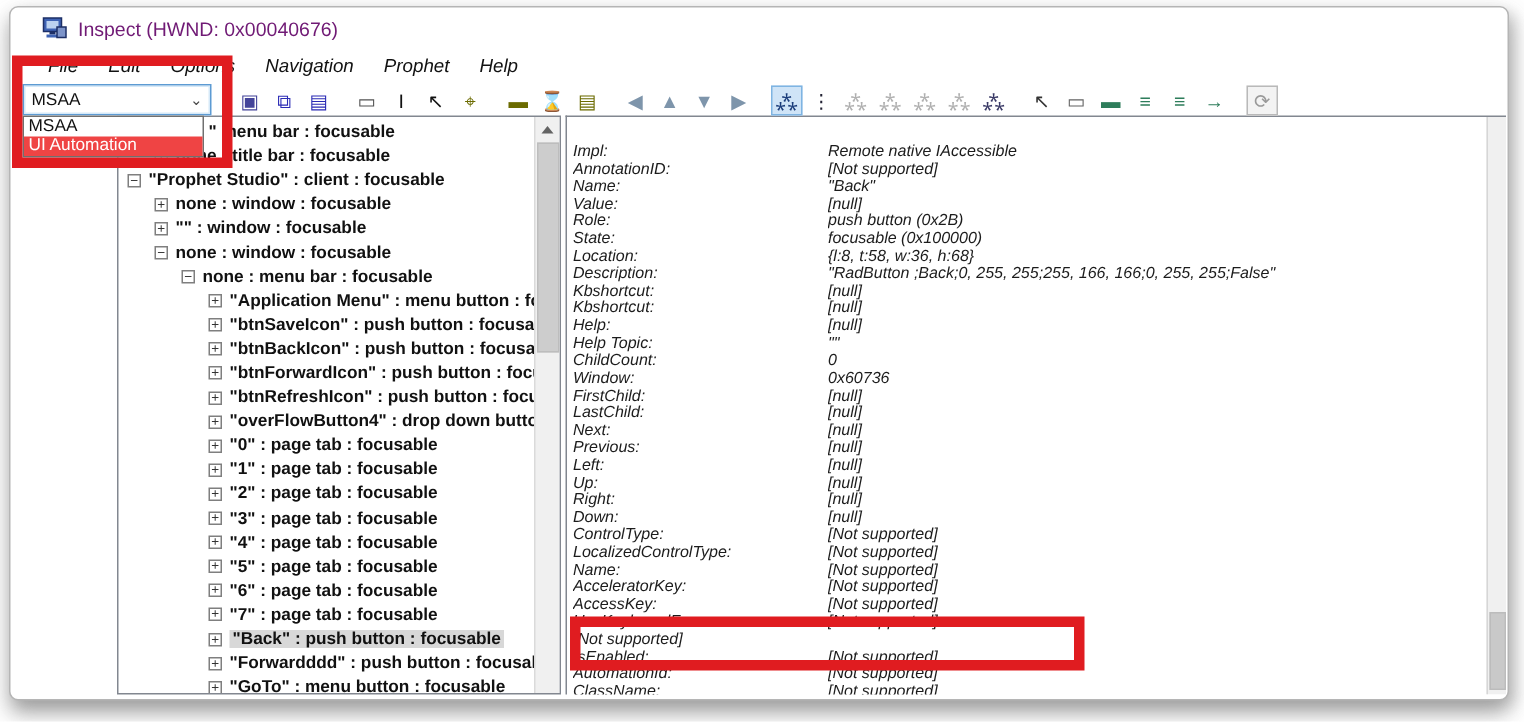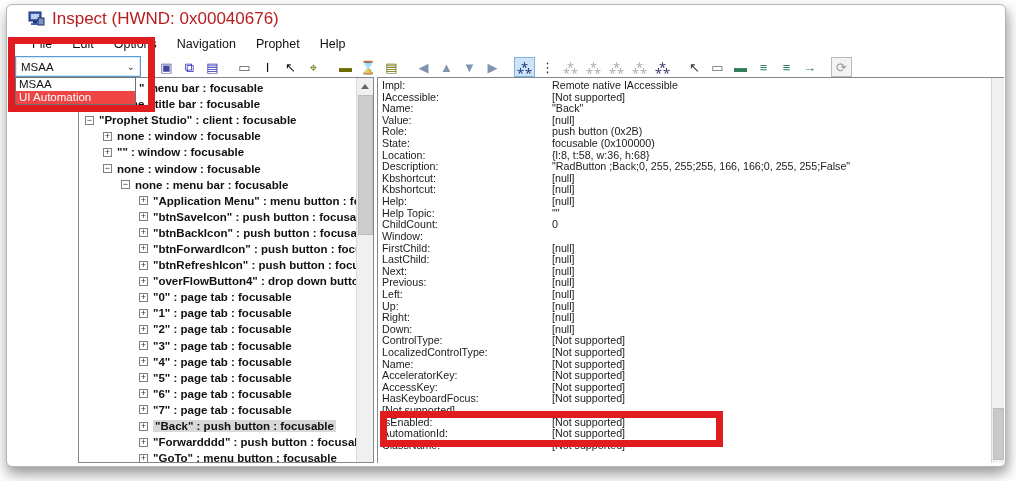--- a/index.html
+++ b/index.html
@@ -6,24 +6,24 @@
   html,body { width:1016px; height:481px; background:#fff; overflow:hidden;
     font-family:"Liberation Sans", sans-serif; position:relative; }
 
   .win { position:absolute; left:6px; top:4px; width:1000px; height:463px;
     background:#fff; border:1px solid #b5b5b5; border-radius:6px;
     box-shadow:0 8px 14px rgba(110,110,110,.55), 4px 4px 10px rgba(140,140,140,.35); }
 
   
   .titlebar { position:absolute; left:28px; top:9px; height:20px; display:flex;
     align-items:center; gap:7px; z-index:5; }
-  .title-text { font-size:17px; color:#b91c1c; }
-
-  
-  .menubar { position:absolute; left:22px; top:35px; height:18px; display:flex; z-index:5; }
+  .title-text { font-size:13px; color:#701a75; }
+
+  
+  .menubar { position:absolute; left:22px; top:35px; height:18px; display:flex; z-index:5;font-style:italic; }
   .mitem { font-size:12.5px; color:#111; padding:0 10px; line-height:18px; }
 
   
   .combo { position:absolute; left:15px; top:56px; width:126px; height:21px; background:#fff;
     border:1px solid #5d9bd3; box-shadow:inset 0 0 0 1px #d6e9f8; display:flex;
     align-items:center; justify-content:space-between; padding:0 5px; z-index:30; }
   .combo .val { font-size:11.5px; color:#111; }
   .combo .chev { font-size:10px; color:#444; }
   .droplist { position:absolute; left:15px; top:77px; width:121px; background:#fff;
     border:1px solid #707070; z-index:40; }
@@ -56,21 +56,21 @@
   .sb-up { height:16px; display:flex; align-items:center; justify-content:center; }
   .sb-up::before { content:""; border-left:4px solid transparent; border-right:4px solid transparent;
     border-bottom:5px solid #636363; }
   .sb-thumb { position:absolute; left:1px; top:17px; width:15px; height:140px;
     background:#cdcdcd; border:1px solid #bdbdbd; }
 
   
   .propbox { position:absolute; left:377px; top:77px; width:627px; height:386px;
     border-top:1px solid #828790; border-left:1px solid #828790; background:#fff;
     overflow:hidden; z-index:2; }
-  .proprows { position:absolute; left:4px; top:2px; right:14px; overflow:hidden; }
+  .proprows { position:absolute; left:4px; top:18px; right:14px; overflow:hidden;font-style:italic; }
   .prow { display:flex; height:11.62px; line-height:11.62px; white-space:nowrap; overflow:hidden; }
   .pname { flex:0 0 170px; font-size:10.7px; color:#1c1c1c; overflow:hidden; }
   .pval { flex:1; font-size:10.7px; color:#1c1c1c; overflow:hidden; }
   .rsbar { position:absolute; right:0; top:0; width:13px; height:100%; background:#f0f0f0;
     border-left:1px solid #d6d6d6; }
   .rsb-thumb { position:absolute; left:1px; top:330px; width:11px; height:52px;
     background:#c9c9c9; border:1px solid #bcbcbc; }
 
   
   .anno { position:absolute; border-style:solid; z-index:60; pointer-events:none; }
@@ -327,21 +327,21 @@
 </div>
 
 <div class="propbox">
   <div class="proprows">
 
   <div class="prow">
         <span class="pname">Impl:</span>
         <span class="pval">Remote native IAccessible</span>
       </div>
       <div class="prow">
-        <span class="pname">IAccessible:</span>
+        <span class="pname">AnnotationID:</span>
         <span class="pval">[Not supported]</span>
       </div>
       <div class="prow">
         <span class="pname">Name:</span>
         <span class="pval">"Back"</span>
       </div>
       <div class="prow">
         <span class="pname">Value:</span>
         <span class="pval">[null]</span>
       </div>
@@ -376,20 +376,21 @@
       <div class="prow">
         <span class="pname">Help Topic:</span>
         <span class="pval">""</span>
       </div>
       <div class="prow">
         <span class="pname">ChildCount:</span>
         <span class="pval">0</span>
       </div>
       <div class="prow">
         <span class="pname">Window:</span>
+        <span class="pval">0x60736</span>
       </div>
       <div class="prow">
         <span class="pname">FirstChild:</span>
         <span class="pval">[null]</span>
       </div>
       <div class="prow">
         <span class="pname">LastChild:</span>
         <span class="pval">[null]</span>
       </div>
       <div class="prow">

